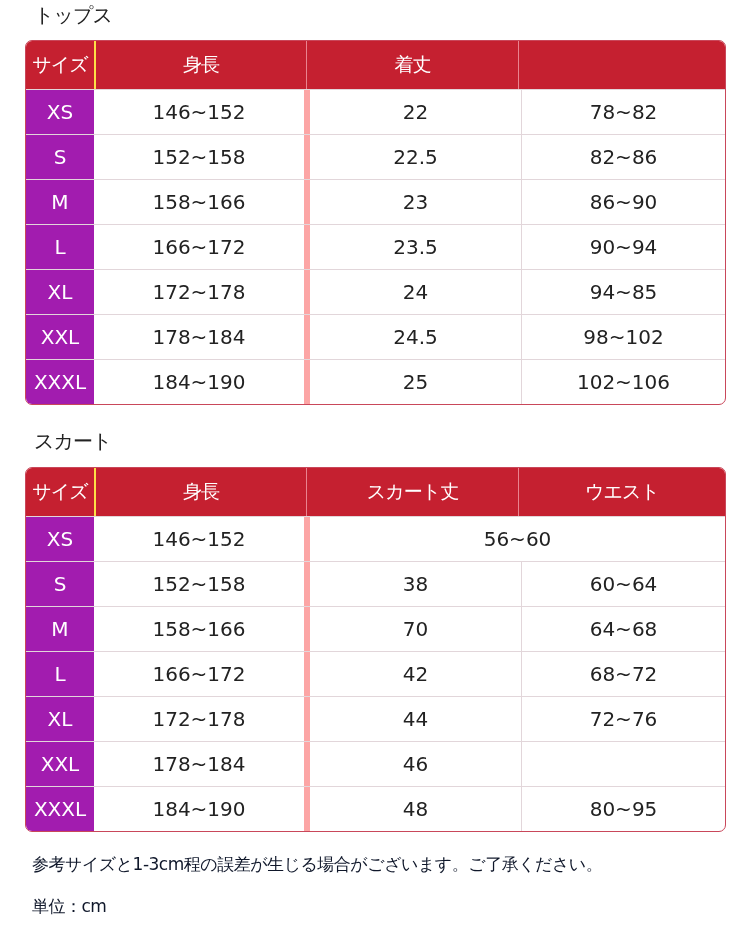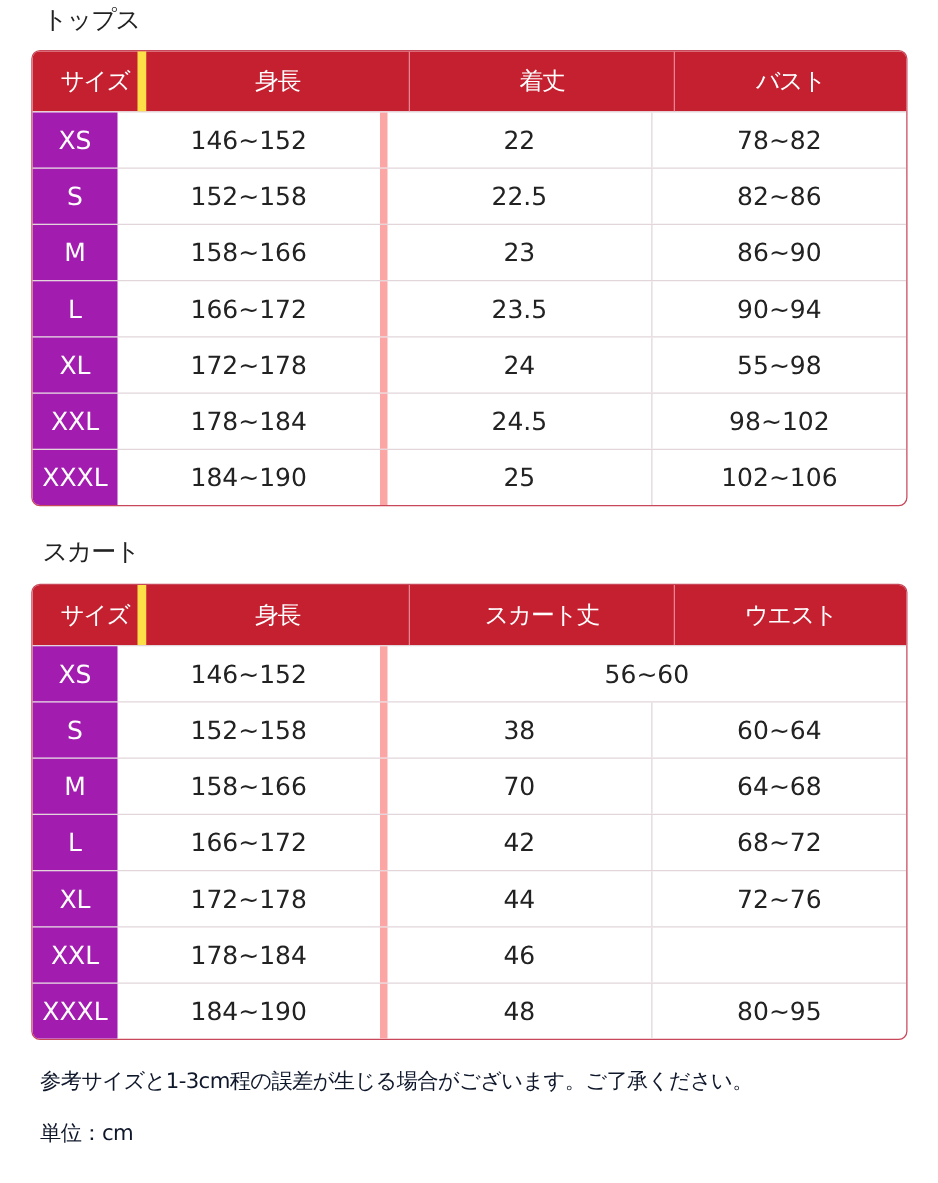--- a/index.html
+++ b/index.html
@@ -7,37 +7,36 @@
   .section-title{position:absolute;left:34px;font-size:20px;color:#222;letter-spacing:-1px;}
   .size-table{position:absolute;left:25px;width:699px;border:1px solid #c9475a;border-radius:7px;overflow:hidden;background:#fff;}
   .row{display:flex;height:44px;border-top:1px solid #e2d6da;}
   .row.header{height:48px;border-top:none;background:#c52030;}
   .cell{display:flex;align-items:center;justify-content:center;font-size:20px;}
   .c0{width:68px;}
   .c1{width:210px;border-right:6px solid #fca5a5;}
   .c2{width:211px;border-right:1px solid #e2d6da;text-align:right;}
   .c3{flex:1;}
   .header .cell{color:#fff;font-size:19px;letter-spacing:-1px;}
-  .header .c0{border-right:7px solid #fde047;margin-left:16px;}
+  .header .c0{border-right:2px solid #fde047;}
   .header .c1,.header .c2{border-right:1px solid #e9838f;}
   .row .c0.size{background:#a21caf;color:#fff;font-size:20px;}
   .row:not(.header) .c0{border-top:none;}
   .note{position:absolute;left:32px;font-size:17px;color:#0f172a;letter-spacing:-0.5px;}
 </style>
 </head>
 <body>
 
 <div class="section-title" style="top:2px;">トップス</div>
 
 <div class="size-table" style="top:40px;">
   <div class="row header">
     <div class="cell c0">サイズ</div>
     <div class="cell c1">身長</div>
     <div class="cell c2">着丈</div>
-    <div class="cell c3">バスト</div>
   </div>
   <div class="row">
       <div class="cell c0 size">XS</div>
       <div class="cell c1">146~152</div>
       <div class="cell c2">22</div>
       <div class="cell c3">78~82</div>
     </div>
   <div class="row">
       <div class="cell c0 size">S</div>
       <div class="cell c1">152~158</div>
@@ -53,21 +52,21 @@
   <div class="row">
       <div class="cell c0 size">L</div>
       <div class="cell c1">166~172</div>
       <div class="cell c2">23.5</div>
       <div class="cell c3">90~94</div>
     </div>
   <div class="row">
       <div class="cell c0 size">XL</div>
       <div class="cell c1">172~178</div>
       <div class="cell c2">24</div>
-      <div class="cell c3">55~98</div>
+      <div class="cell c3">94~85</div>
     </div>
   <div class="row">
       <div class="cell c0 size">XXL</div>
       <div class="cell c1">178~184</div>
       <div class="cell c2">24.5</div>
       <div class="cell c3">98~102</div>
     </div>
   <div class="row">
       <div class="cell c0 size">XXXL</div>
       <div class="cell c1">184~190</div>

